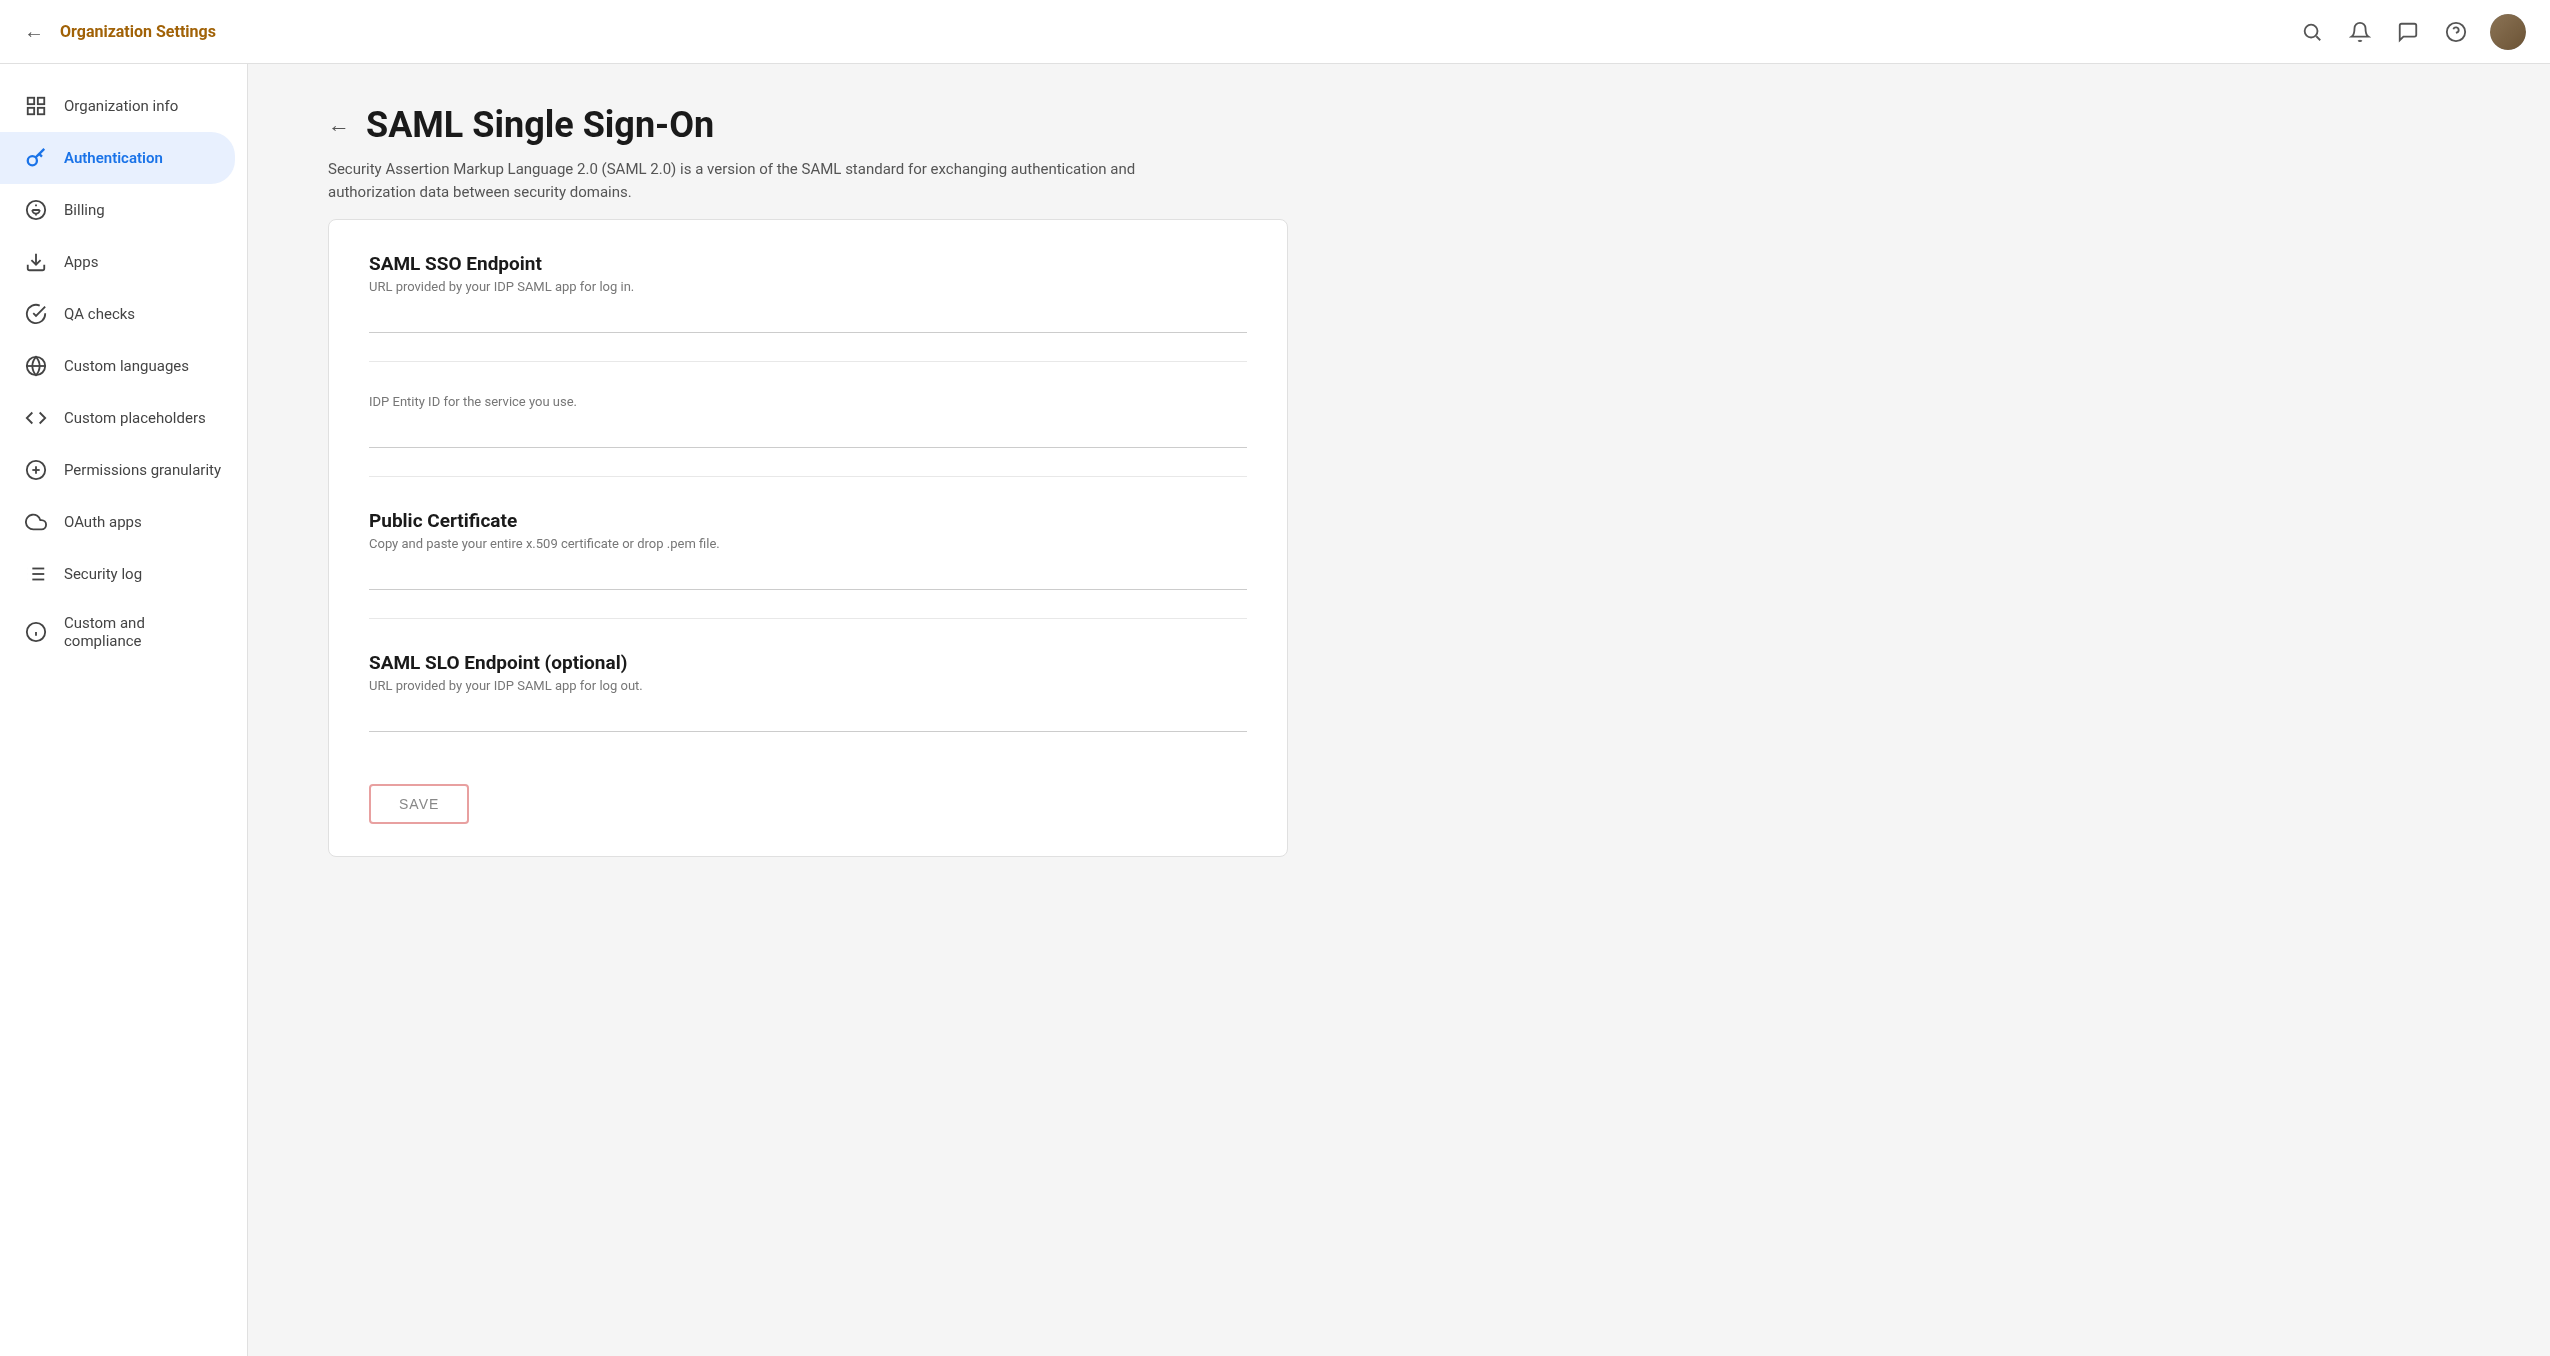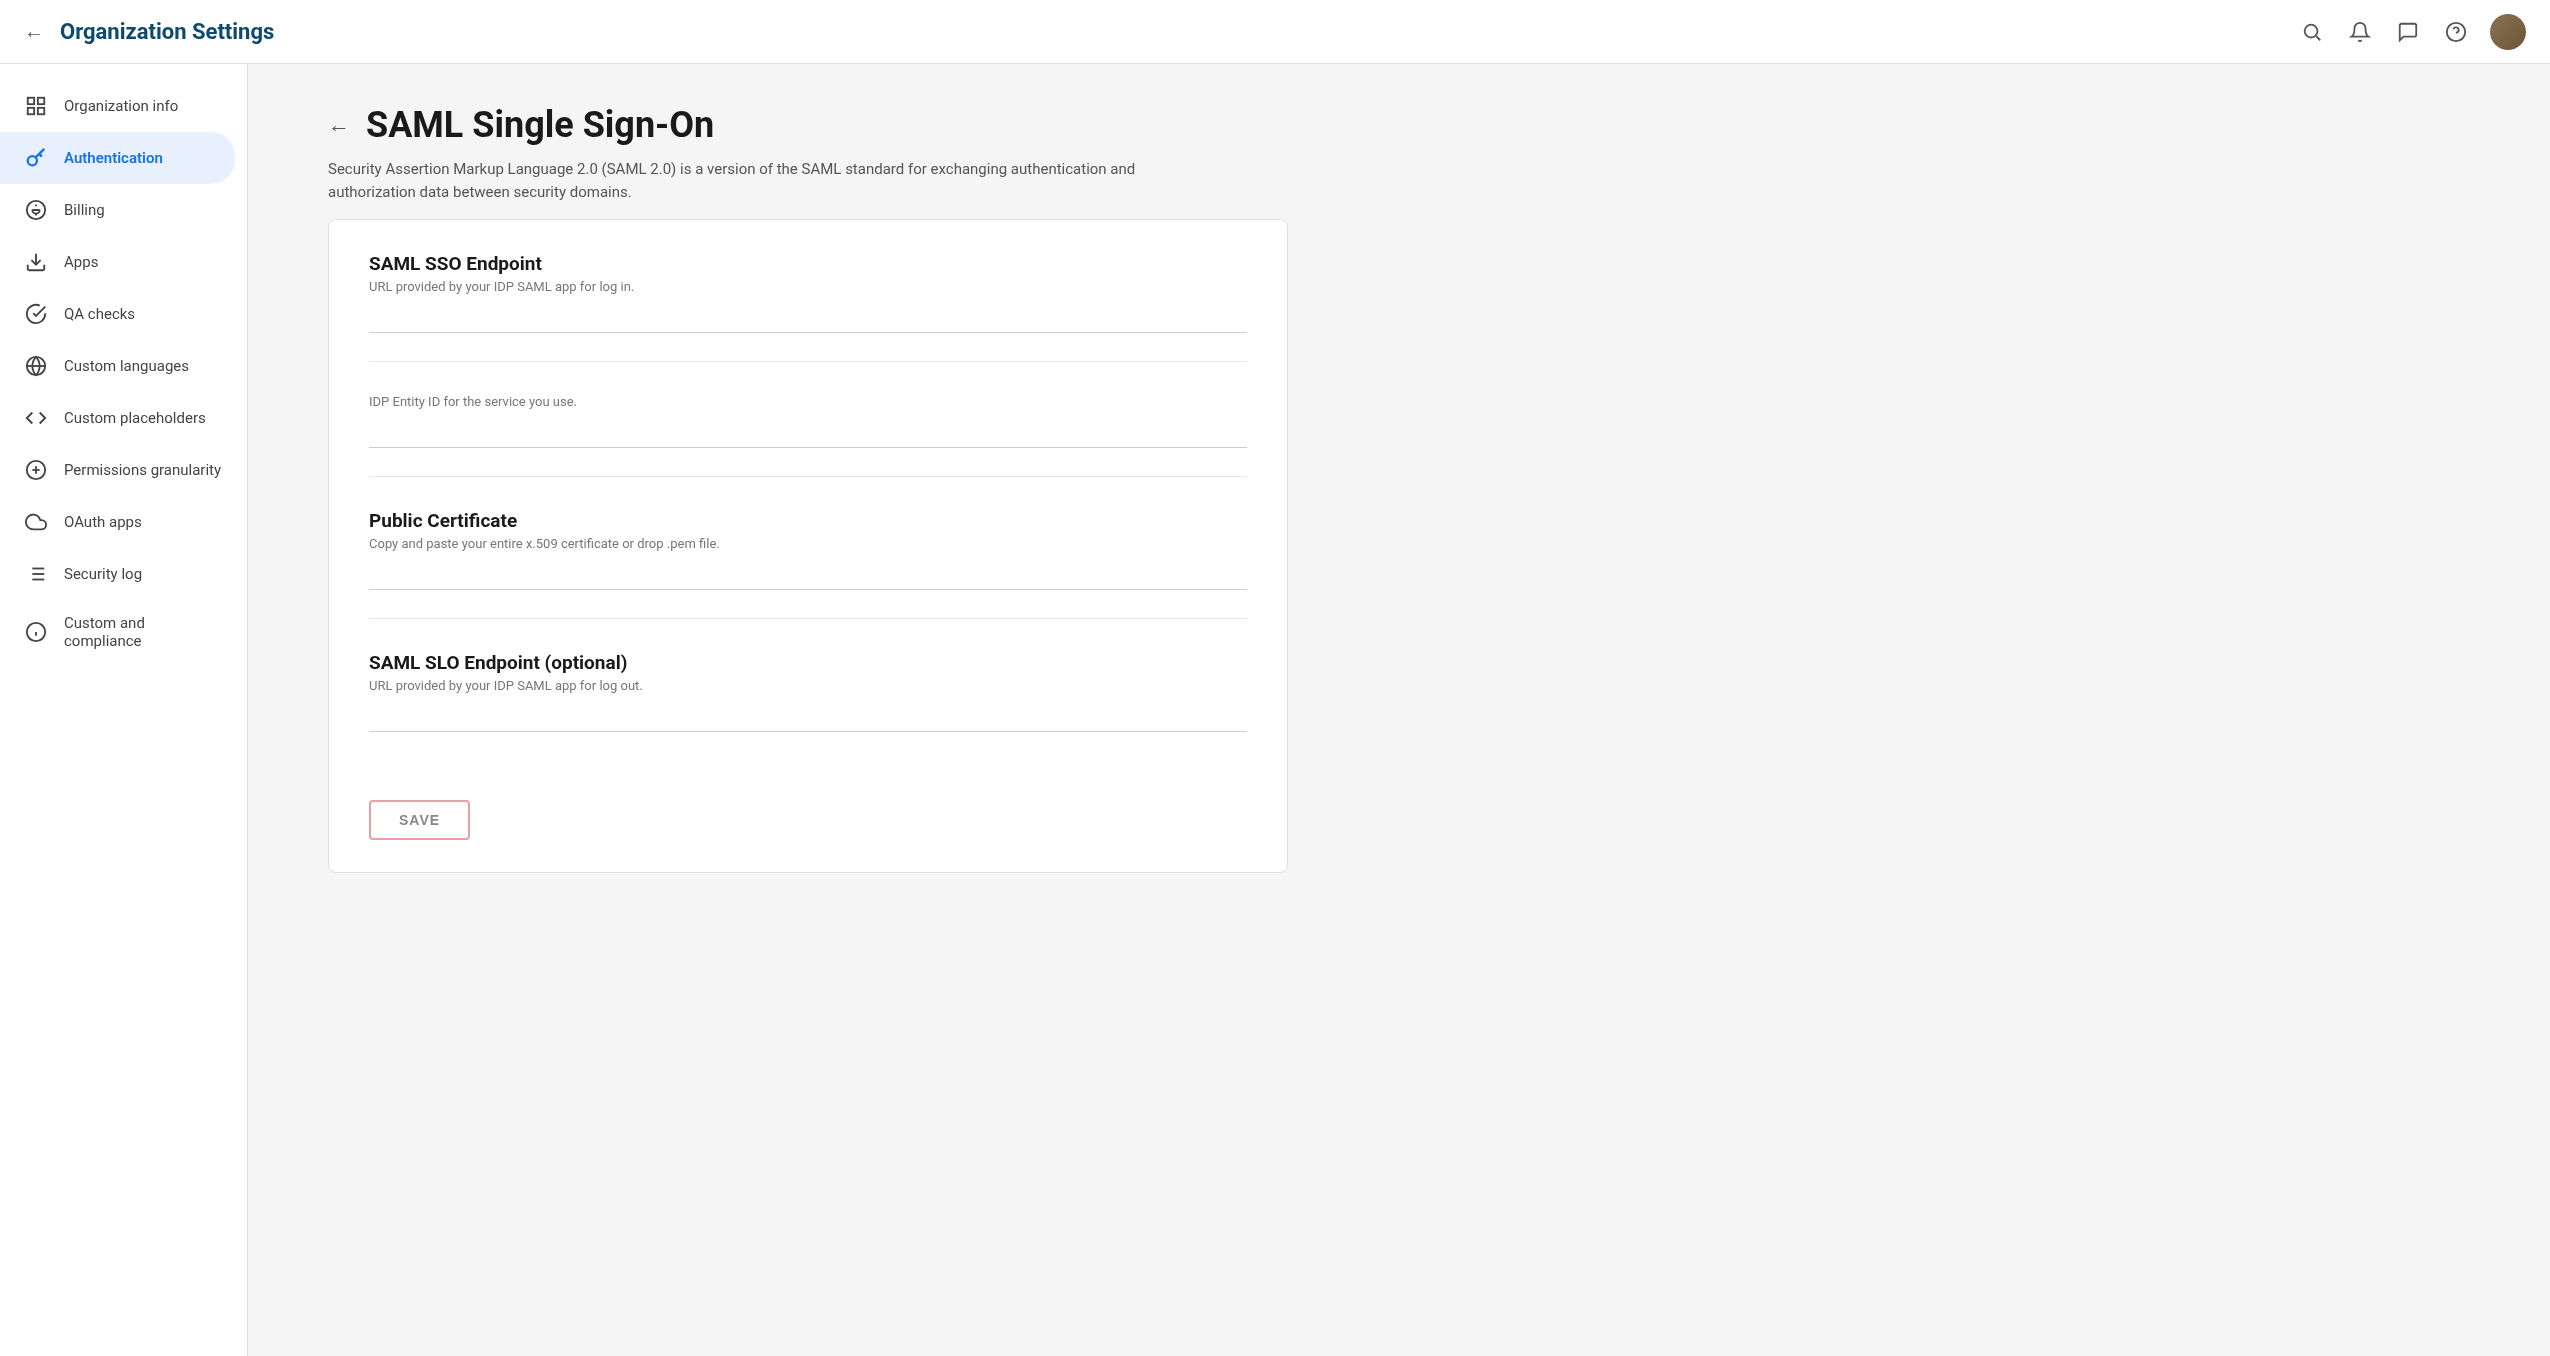--- a/index.html
+++ b/index.html
@@ -5,21 +5,21 @@
     * { box-sizing: border-box; margin: 0; padding: 0; }
     body { font-family: -apple-system, BlinkMacSystemFont, 'Segoe UI', Roboto, sans-serif; background: #f5f5f5; color: #333; }
 
     
     .header {
       display: flex; align-items: center; justify-content: space-between;
       background: #fff; height: 64px; padding: 0 24px;
       border-bottom: 1px solid #e0e0e0; position: fixed; top: 0; left: 0; right: 0; z-index: 100;
     }
     .header-left { display: flex; align-items: center; gap: 16px; }
-    .header-title { font-size: 22px; font-weight: 700; color: #0c4a6e; }
+    .header-title { font-size: 16px; font-weight: 700; color: #a16207; }
     .back-btn { background: none; border: none; cursor: pointer; font-size: 20px; color: #555; }
     .header-icons { display: flex; align-items: center; gap: 20px; }
     .header-icon { width: 28px; height: 28px; display: flex; align-items: center; justify-content: center; cursor: pointer; color: #555; font-size: 20px; }
     .avatar { width: 36px; height: 36px; border-radius: 50%; background: #bbb; overflow: hidden; cursor: pointer; }
     .avatar-img { width: 100%; height: 100%; background: linear-gradient(135deg, #8B7355 0%, #6B5335 100%); border-radius: 50%; }
 
     
     .layout { display: flex; margin-top: 64px; min-height: calc(100vh - 64px); }
 
     
@@ -57,23 +57,23 @@
     .field-label { font-size: 19px; font-weight: 700; color: #1a1a1a; margin-bottom: 4px; }
     .field-desc { font-size: 13px; color: #777; margin-bottom: 10px; }
     .field-input {
       width: 100%; border: none; border-bottom: 1px solid #ccc;
       padding: 6px 0; font-size: 14px; color: #333; background: transparent;
       outline: none;
     }
 
     
     .save-btn {
-      margin-top: 40px;
+      margin-top: 24px;
       padding: 10px 28px; background: #fff; border: 2px solid #e8a0a0;
-      font-size: 14px; font-weight: 700; color: #888; letter-spacing: 1px;
+      font-size: 14px; font-weight: 400; color: #888; letter-spacing: 1px;
       cursor: pointer; border-radius: 4px; text-transform: uppercase;
       transition: background 0.15s;
     }
   </style>
 </head>
 <body>
 
 <header class="header">
   <div class="header-left">
     <button class="back-btn">←</button>

